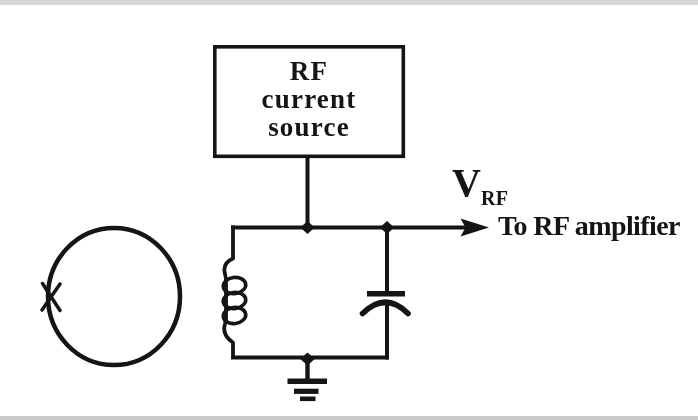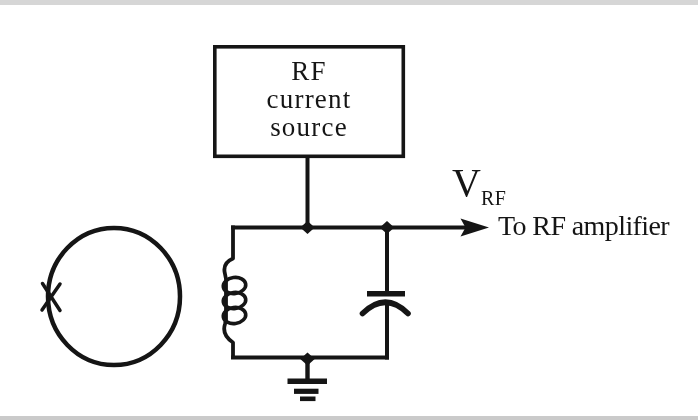--- a/index.html
+++ b/index.html
@@ -12,21 +12,21 @@
   .stage{
     position:relative;width:698px;height:420px;background:var(--bg);
     overflow:hidden;font-family:"Liberation Serif",serif;color:var(--ink);
   }
   .strip{position:absolute;left:0;width:698px;}
   .strip.top{top:0;height:5px;background:var(--strip-top);}
   .strip.bottom{bottom:0;height:4px;background:var(--strip-bottom);}
   svg.circuit{position:absolute;left:0;top:0;}
   .stroke{stroke:var(--ink);fill:none;}
   .fillink{fill:var(--ink);stroke:none;}
-  .label{position:absolute;line-height:1;color:var(--ink);}
+  .label{position:absolute;line-height:1;color:var(--ink);font-weight:bold;}
   .box-label{
     left:214px;top:57px;width:190px;text-align:center;
     font-size:27px;line-height:28px;letter-spacing:1.2px;white-space:pre-line;
   }
   .v-label{left:452px;top:163px;white-space:nowrap;}
   .v-main{font-size:40px;line-height:1;}
   .v-sub{font-size:20px;line-height:1;position:relative;top:9px;letter-spacing:.5px;}
   .dest-label{left:498px;top:212px;font-size:28px;letter-spacing:-.6px;white-space:nowrap;}
 </style>
 </head>

